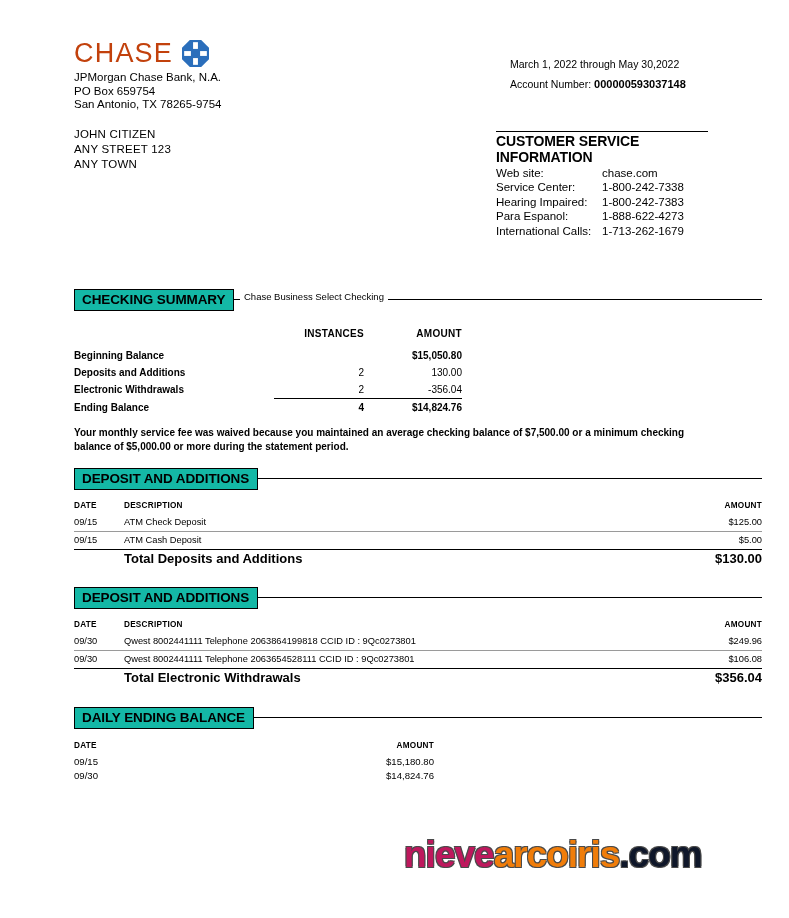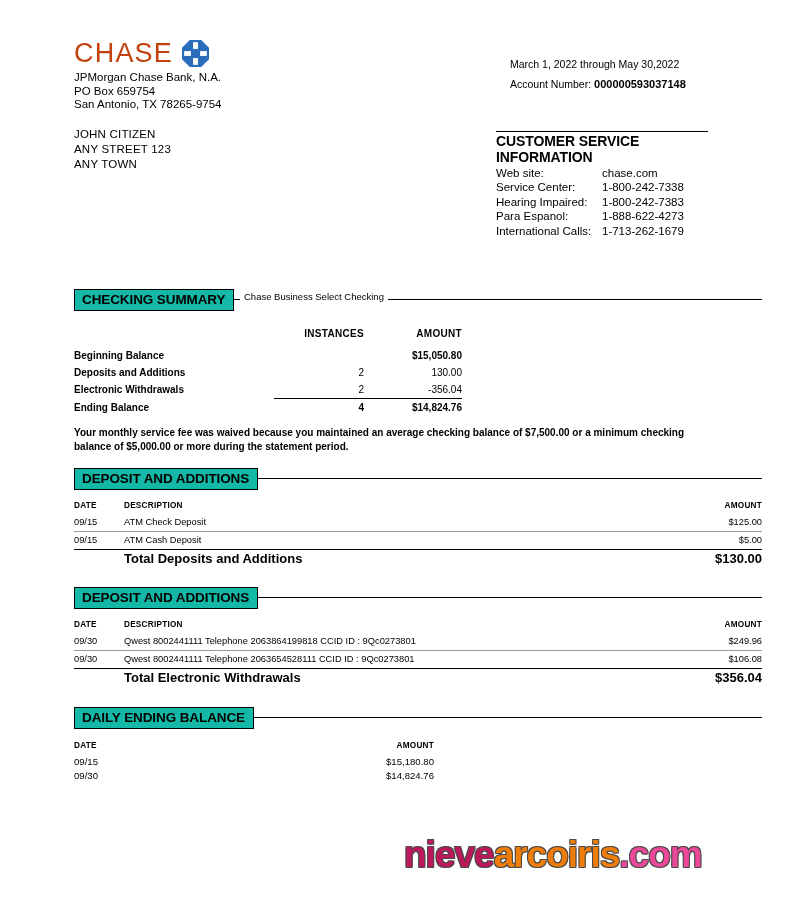--- a/index.html
+++ b/index.html
@@ -247,21 +247,21 @@
     top: 836px;
     font-family: "Liberation Sans", sans-serif;
     font-weight: bold;
     font-size: 37px;
     letter-spacing: -1px;
     white-space: nowrap;
     line-height: 1;
   }
   .wm-a { color: #be185d; }
   .wm-b { color: #f07d0a; }
-  .wm-c { color: #ec4899; }
+  .wm-c { color: #0f172a; }
   .watermark span {
     text-shadow:
       -1px -1px 0 #4a4a4a,
        1px -1px 0 #4a4a4a,
       -1px  1px 0 #4a4a4a,
        1px  1px 0 #4a4a4a;
   }
 </style>
 </head>
 <body>

